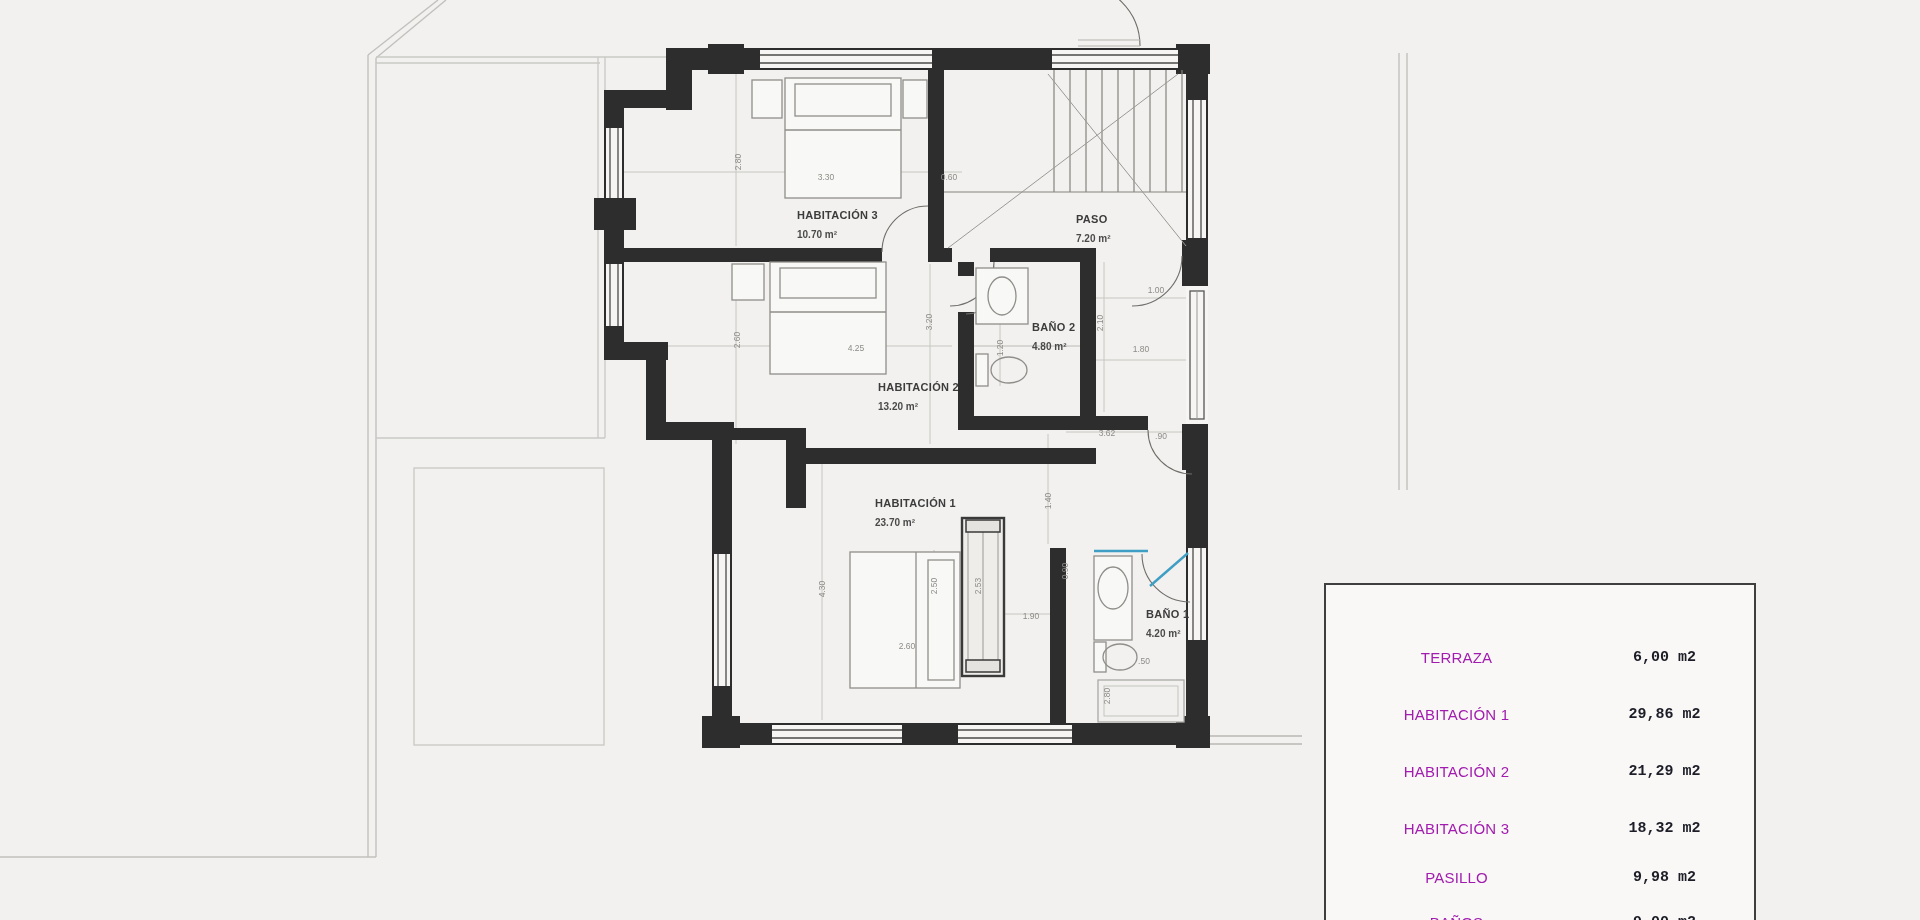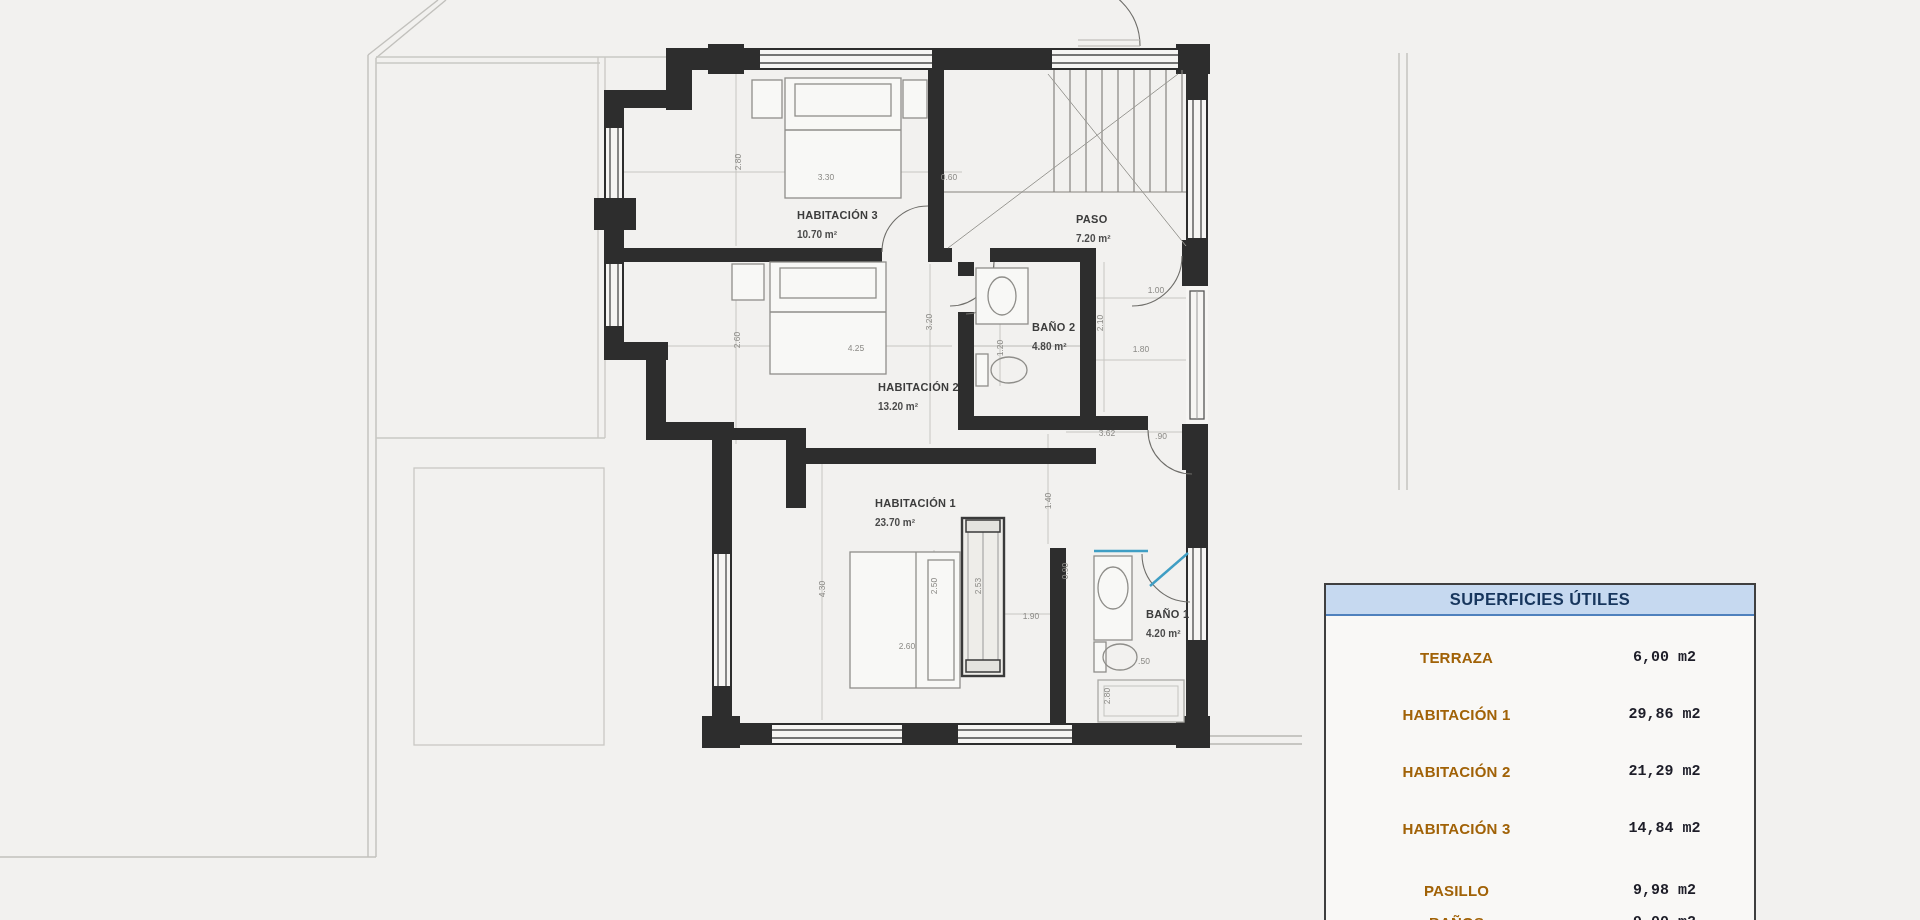--- a/index.html
+++ b/index.html
@@ -18,21 +18,21 @@
     position:absolute;left:1324px;top:583px;width:432px;height:400px;
     background:#f9f8f6;border:2px solid #3f3f3f;box-sizing:border-box;
   }
   #surface-table .hdr{
     position:absolute;left:0;top:0;width:100%;height:31px;
     background:#c6d9f0;border-bottom:2px solid #4f81bd;box-sizing:border-box;
     display:flex;align-items:center;justify-content:center;
     font-size:16.5px;font-weight:bold;color:#17365d;letter-spacing:.4px;
   }
   .srow{position:absolute;left:0;width:100%;height:57px;display:flex;align-items:center;}
-  .srow .lbl{width:57%;text-align:center;font-size:15px;font-weight:bold;color:#a16207;letter-spacing:.2px;margin-left:12px;}
+  .srow .lbl{width:57%;text-align:center;font-size:15px;font-weight:normal;color:#a21caf;letter-spacing:.2px;margin-left:12px;}
   .srow .val{width:43%;text-align:center;font-size:15px;font-weight:bold;color:#1d1d28;font-family:Liberation Mono, monospace;}
 </style>
 </head>
 <body>
 
 <svg id="plan-svg" width="1920" height="920" viewBox="0 0 1920 920">
 
   <g stroke="#c2c1bd" stroke-width="1.4" fill="none">
     <line x1="368" y1="55" x2="368" y2="857"></line>
     <line x1="376" y1="58" x2="376" y2="857"></line>
@@ -292,39 +292,38 @@
     <text class="dim-text" x="981" y="586" transform="rotate(-90 981 586)">2.53</text>
     <text class="dim-text" x="1068" y="571" transform="rotate(-90 1068 571)">0.90</text>
     <text class="dim-text" x="1031" y="619">1.90</text>
     <text class="dim-text" x="907" y="649">2.60</text>
     <text class="dim-text" x="1144" y="664">.50</text>
     <text class="dim-text" x="1110" y="696" transform="rotate(-90 1110 696)">2.80</text>
   </g>
 </svg>
 
 <div id="surface-table">
-  <div class="hdr">SUPERFICIES ÚTILES</div>
 
   <div class="srow" style="top:44px">
     <span class="lbl">TERRAZA</span>
     <span class="val">6,00 m2</span>
   </div>
   <div class="srow" style="top:101px">
     <span class="lbl">HABITACIÓN 1</span>
     <span class="val">29,86 m2</span>
   </div>
   <div class="srow" style="top:158px">
     <span class="lbl">HABITACIÓN 2</span>
     <span class="val">21,29 m2</span>
   </div>
   <div class="srow" style="top:215px">
     <span class="lbl">HABITACIÓN 3</span>
-    <span class="val">14,84 m2</span>
-  </div>
-  <div class="srow" style="top:277px">
+    <span class="val">18,32 m2</span>
+  </div>
+  <div class="srow" style="top:264px">
     <span class="lbl">PASILLO</span>
     <span class="val">9,98 m2</span>
   </div>
   <div class="srow" style="top:322px;height:30px">
     <span class="lbl">BAÑOS</span>
     <span class="val">9,00 m2</span>
   </div>
 </div>
 
 </body></html>

